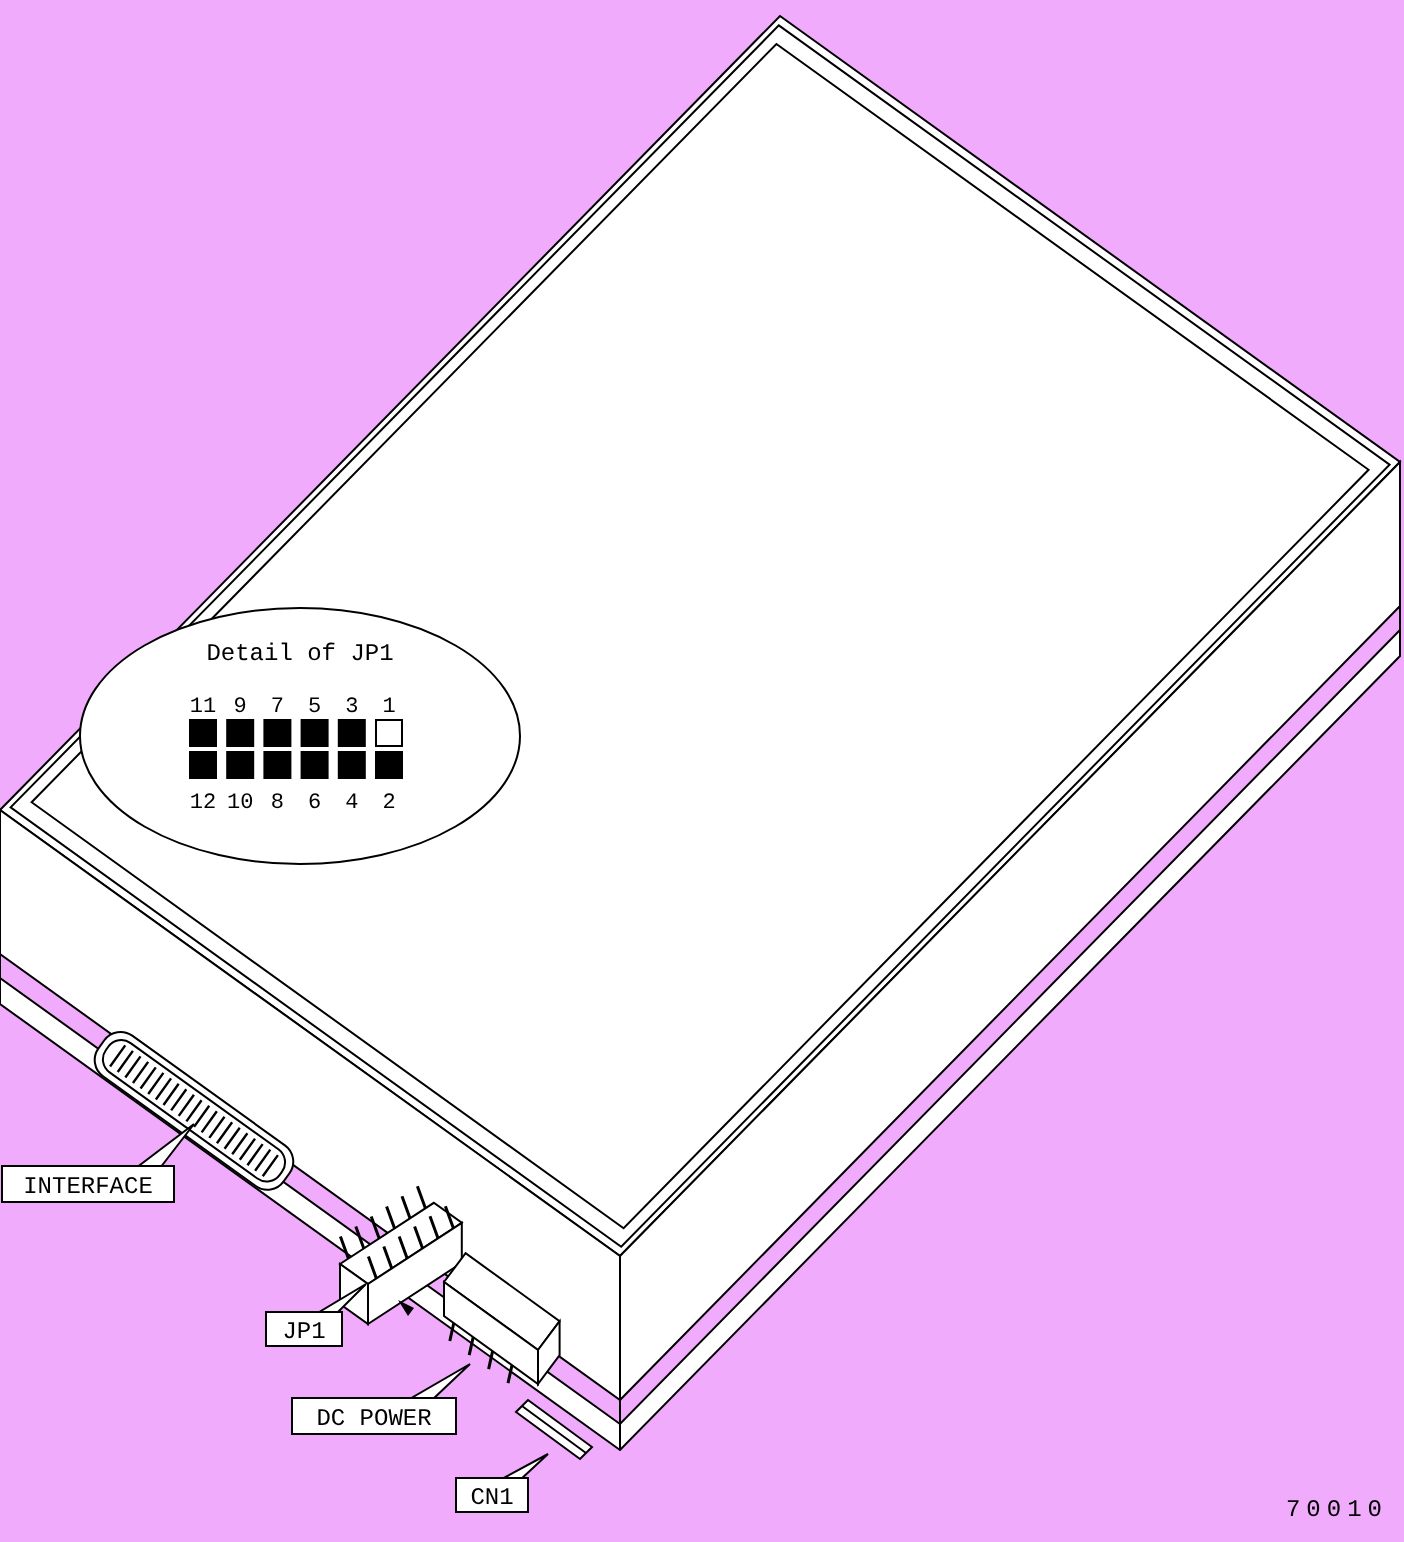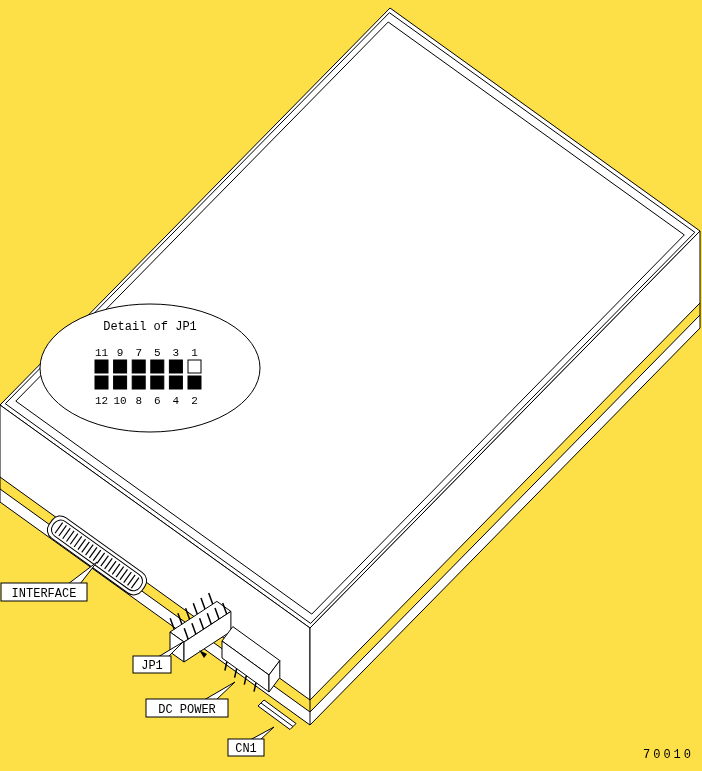--- a/index.html
+++ b/index.html
@@ -1,17 +1,17 @@
 <!DOCTYPE html>
 <html><head>
 <meta charset="utf-8">
 <style>
   html, body { margin: 0; padding: 0; background: #ffffff; }
   .page {
-    width: 702px; height: 771px; background: #fde047; position: relative;
+    width: 702px; height: 771px; background: #f0abfc; position: relative;
     font-family: "Liberation Mono", "DejaVu Sans Mono", monospace;
     overflow: hidden;
   }
   svg { display: block; }
   .ln { fill: none; stroke: #000; stroke-width: 1; }
   .fw { fill: #fff; stroke: #000; stroke-width: 1; }
   .pins { fill: none; stroke: #000; stroke-width: 1.2; }
   .pins-thick { fill: none; stroke: #000; stroke-width: 1.5; }
   .arrowhead { fill: #000; stroke: none; }
   .label-box { fill: #fff; stroke: #000; stroke-width: 1; }

